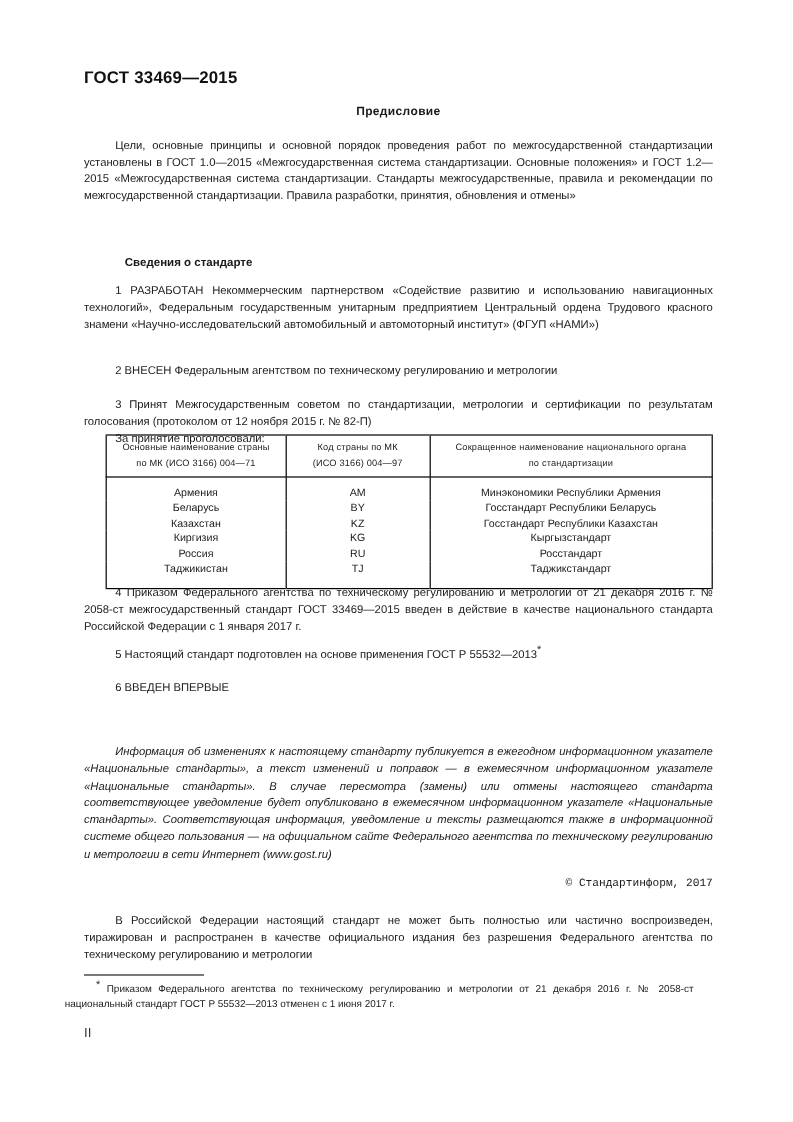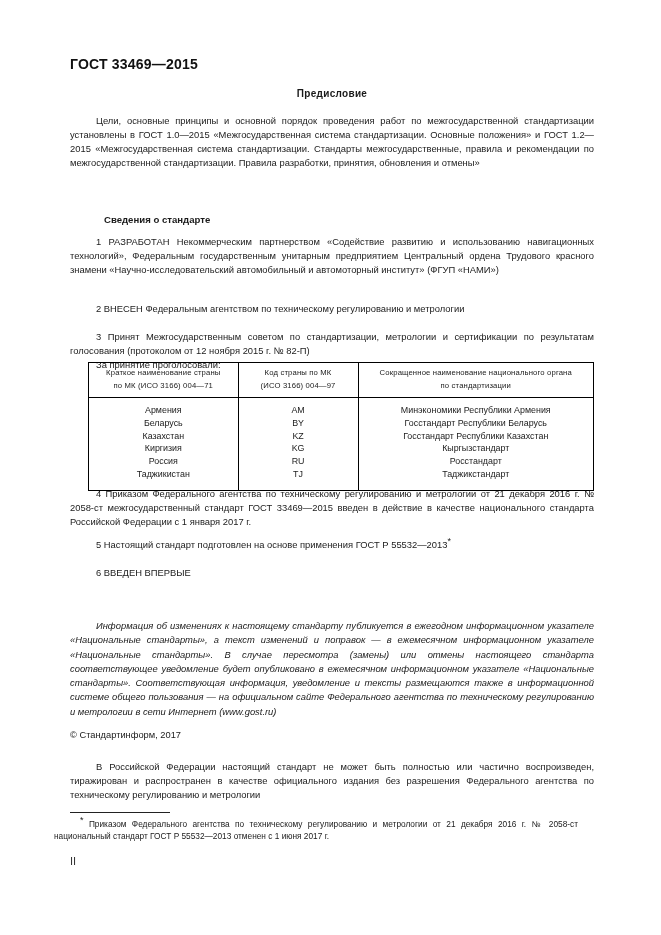--- a/index.html
+++ b/index.html
@@ -107,22 +107,23 @@
     text-align: justify;
     margin: 0;
     text-indent: 26px;
   }
 
   .copyright {
     position: absolute;
     left: 70px;
     top: 730px;
     width: 524px;
-    text-align: left;
+    text-align: right;
     font-size: 9.3px;
+    font-family: Liberation Mono, monospace;
   }
 
   .footnote-rule {
     position: absolute;
     left: 70px;
     top: 812px;
     width: 100px;
     height: 0;
     border-top: 1px solid #222;
   }
@@ -177,21 +178,21 @@
 
   <div class="block" style="top:330px;">
     <p class="body">3  Принят Межгосударственным советом по стандартизации, метрологии и сертификации по результатам голосования (протоколом от 12 ноября 2015 г. № 82-П)</p>
     <p class="body">За принятие проголосовали:</p>
   </div>
 
   <table class="vote-table">
     <thead>
       <tr>
         <th class="col-a">
-          <span>Краткое наименование страны</span><br>
+          <span>Основные наименование страны</span><br>
           <span>по МК (ИСО 3166) 004—71</span>
         </th>
         <th class="col-b">
           <span>Код страны по МК</span><br>
           <span>(ИСО 3166) 004—97</span>
         </th>
         <th class="col-c">
           <span>Сокращенное наименование национального органа</span><br>
           <span>по стандартизации</span>
         </th>

